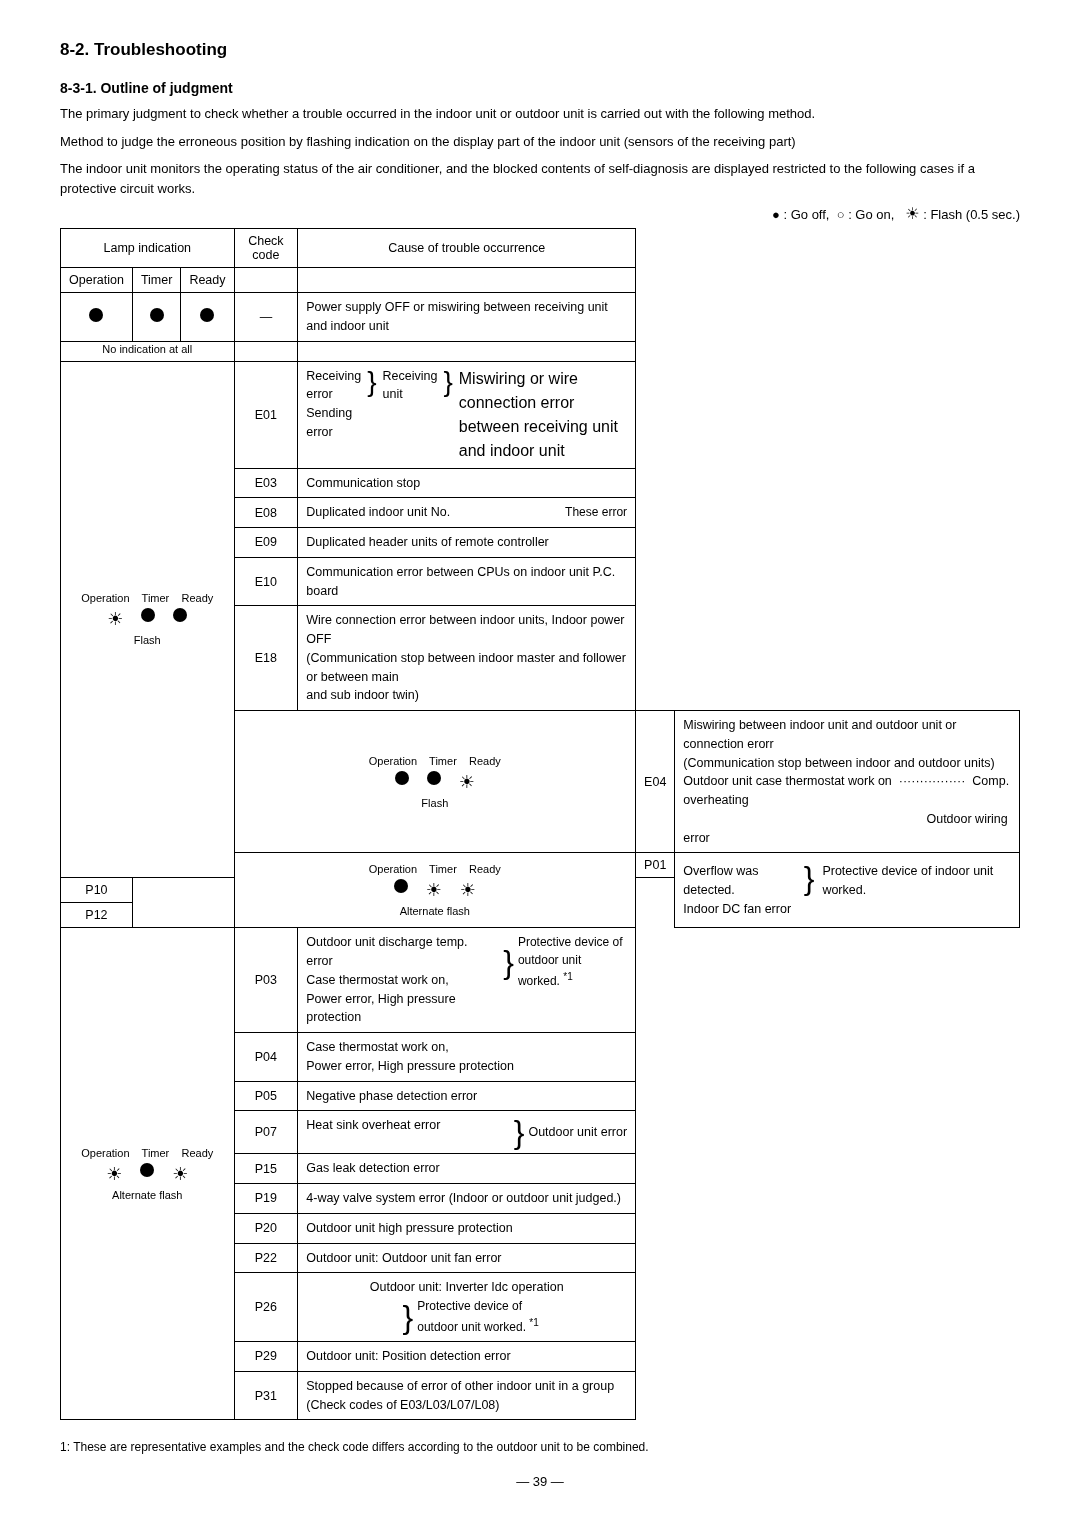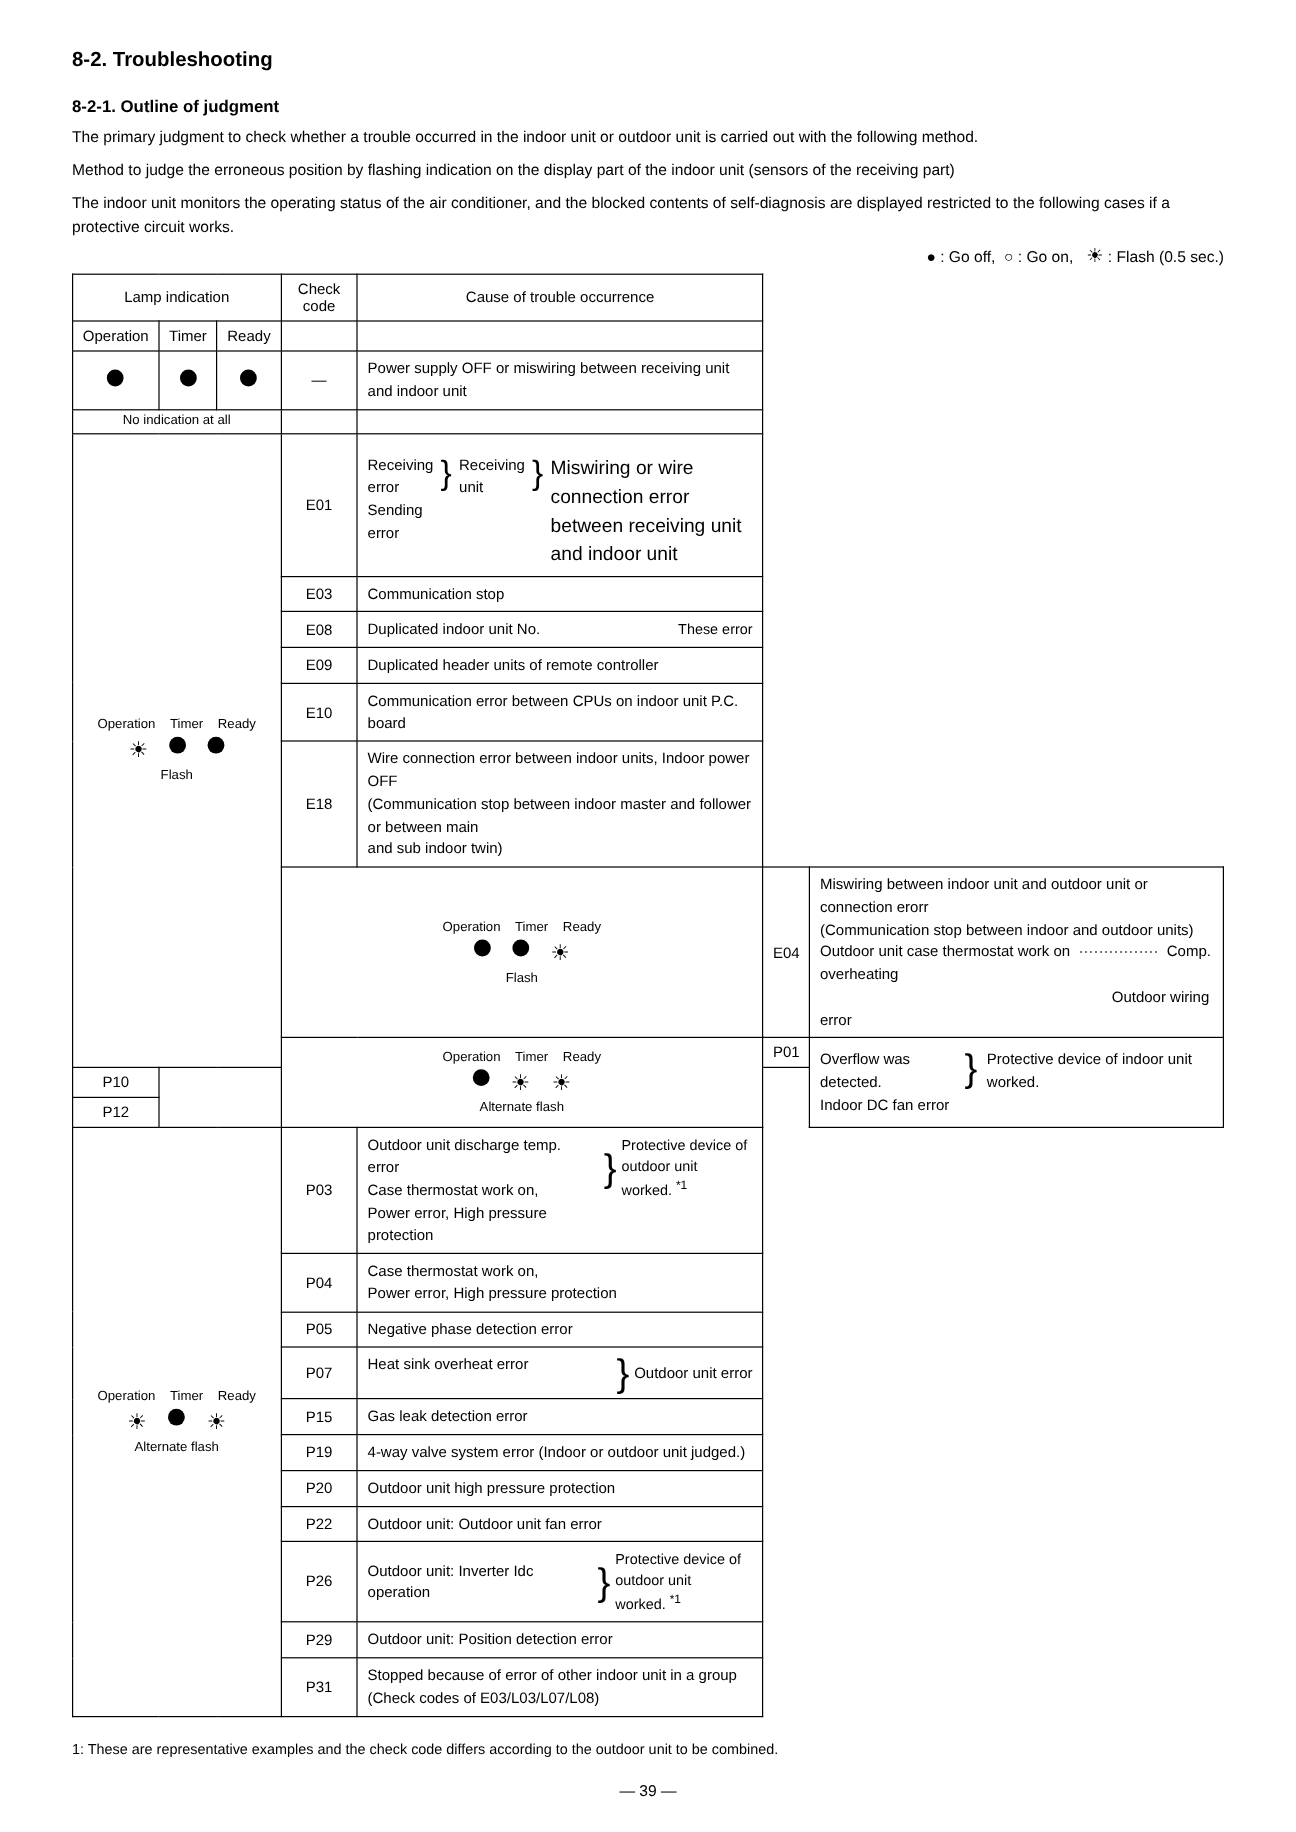--- a/index.html
+++ b/index.html
@@ -71,21 +71,21 @@
       font-size: 13px;
     }
     td.lamp-section {
       vertical-align: middle;
     }
   </style>
 </head>
 <body>
 
 <h1>8-2.  Troubleshooting</h1>
-<h2>8-2-1.  Outline of judgment</h2>
+<h2>8-3-1.  Outline of judgment</h2>
 <p>The primary judgment to check whether a trouble occurred in the indoor unit or outdoor unit is carried out with the following method.</p>
 <p>Method to judge the erroneous position by flashing indication on the display part of the indoor unit (sensors of the receiving part)</p>
 <p>The indoor unit monitors the operating status of the air conditioner, and the blocked contents of self-diagnosis are displayed restricted to the following cases if a protective circuit works.</p>
 
 <div class="legend">
   ● : Go off, &nbsp;○ : Go on, &nbsp;
   <span class="flash-symbol">☀</span>
   : Flash (0.5 sec.)
 </div>
 
@@ -124,21 +124,21 @@
         <div style="font-size:11px; margin-bottom:4px;">Operation &nbsp;&nbsp; Timer &nbsp;&nbsp; Ready</div>
         <div style="display:flex; justify-content:center; gap:18px; margin-bottom:4px;">
           <span style="font-size:18px;">☀</span>
           <span class="dot-filled"></span>
           <span class="dot-filled"></span>
         </div>
         <div style="font-size:11px;">Flash</div>
       </td>
       <td class="check-code-cell">E01</td>
       <td class="cause-cell">
-        <div style="display:flex; align-items:flex-start;margin-top:12px;">
+        <div style="display:flex; align-items:flex-start;">
           <div>
             <div>Receiving error</div>
             <div>Sending error</div>
           </div>
           <div style="font-size:28px; line-height:1.1; margin: 0 6px;">}</div>
           <div>
             <div>Receiving unit</div>
           </div>
           <div style="font-size:28px; line-height:1.1; margin: 0 6px;">}</div>
           <div style="font-size:16px;">Miswiring or wire connection error<br>between receiving unit and indoor unit</div>
@@ -281,21 +281,21 @@
       <td class="check-code-cell">P22</td>
       <td class="cause-cell">
         <div style="display:flex; align-items:flex-start; justify-content:space-between;">
           <div>Outdoor unit: Outdoor unit fan error</div>
         </div>
       </td>
     </tr>
     <tr>
       <td class="check-code-cell">P26</td>
       <td class="cause-cell">
-        <div style="display:flex; align-items:center; justify-content:flex-end;">
+        <div style="display:flex; align-items:center; justify-content:flex-end;flex-direction:column;">
           <div>Outdoor unit: Inverter Idc operation</div>
           <div style="display:flex; align-items:center; margin-left:8px;">
             <div style="font-size:32px; line-height:1;">}</div>
             <div style="font-size:12px; margin-left:4px;">Protective device of<br>outdoor unit worked.&nbsp;<sup>*1</sup></div>
           </div>
         </div>
       </td>
     </tr>
     <tr>
       <td class="check-code-cell">P29</td>

